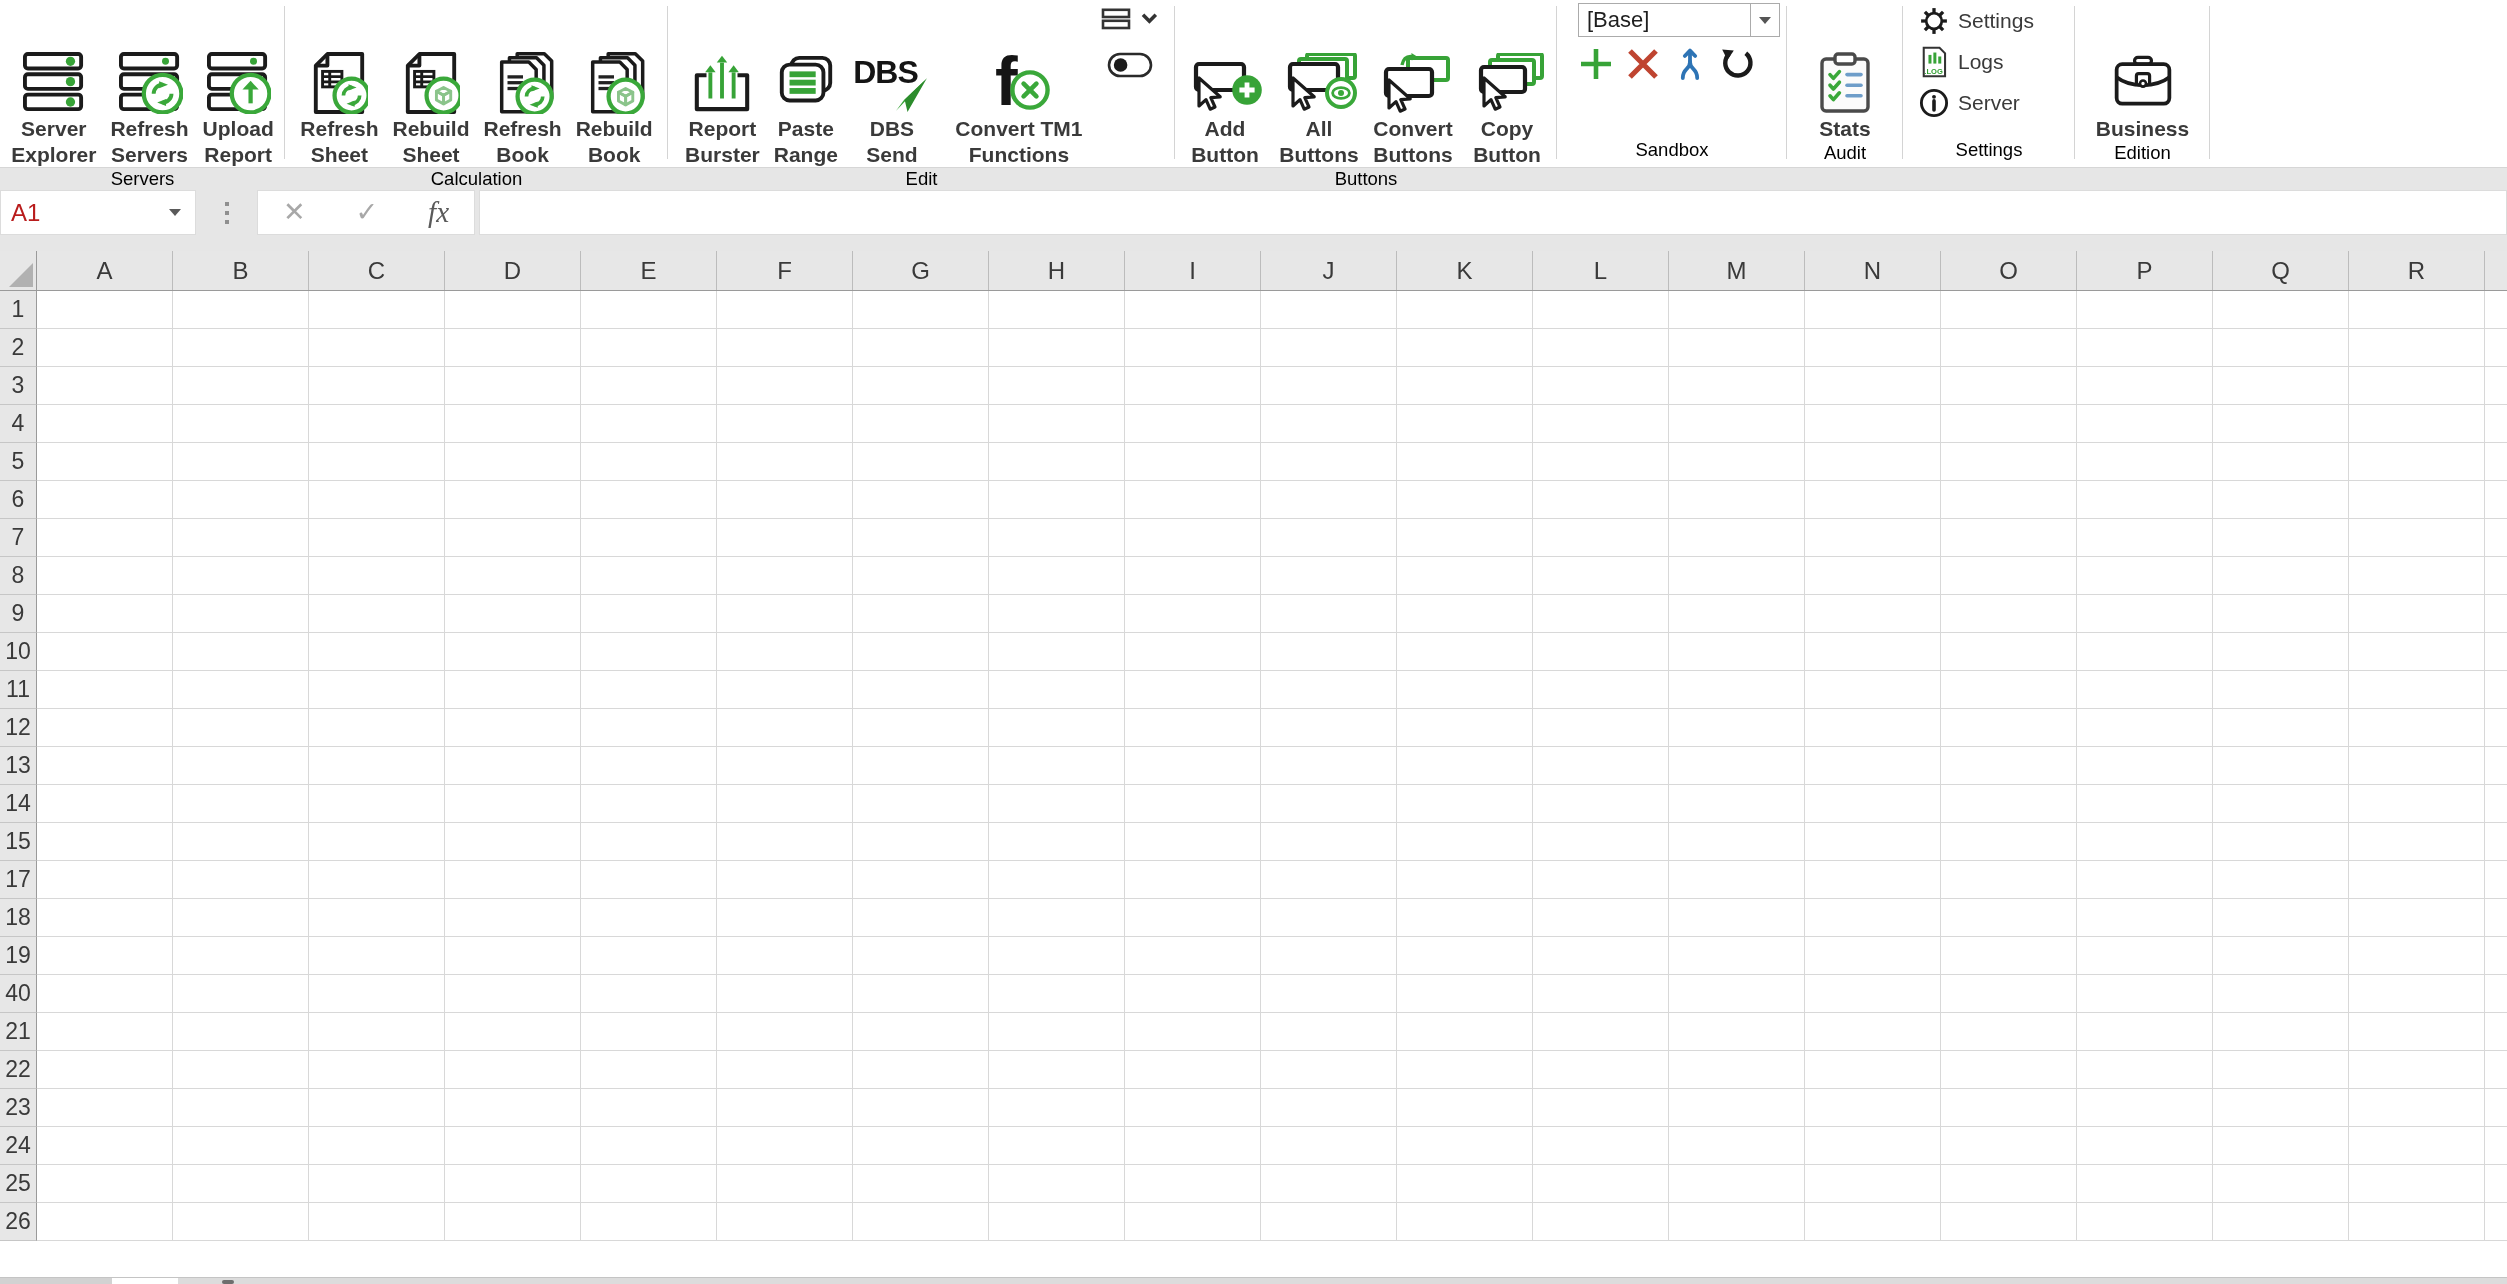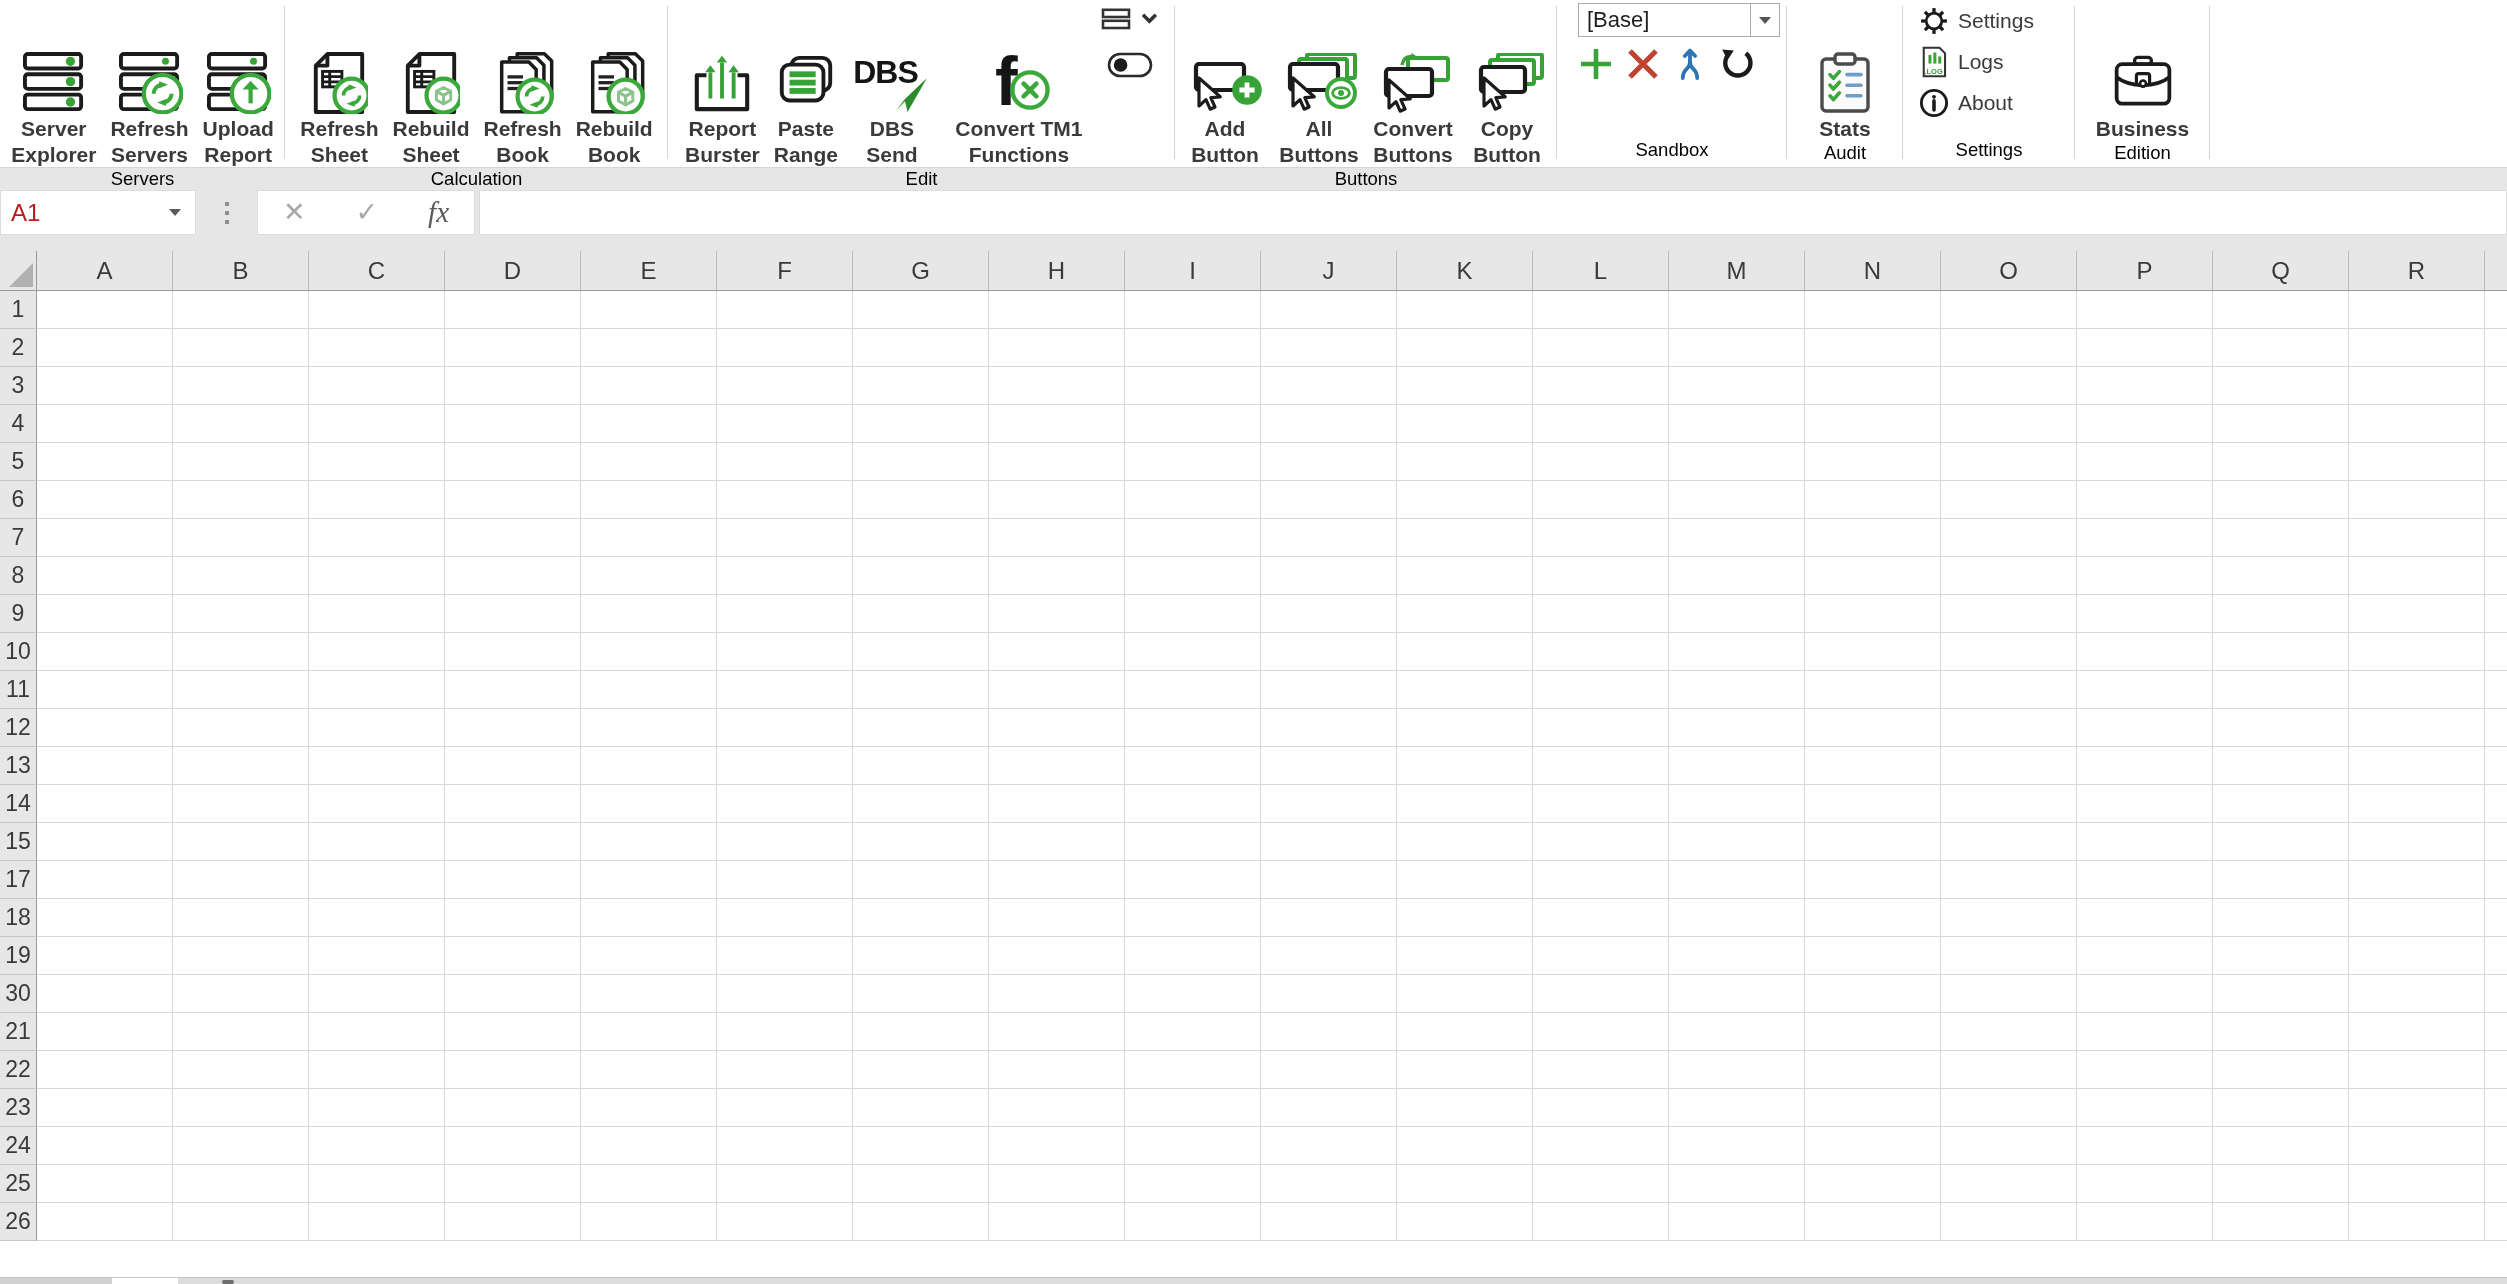--- a/index.html
+++ b/index.html
@@ -464,21 +464,21 @@
           <span class="vlabel">Logs</span>
         </div>
         <div class="vrow">
           <span>
             <svg width="30" height="30" viewBox="0 0 20 20">
               <circle cx="10" cy="10" r="8.4" fill="none" stroke="#1b1b1b" stroke-width="1.9"></circle>
               <circle cx="10" cy="5.9" r="1.3" fill="#1b1b1b"></circle>
               <path d="M10,8.6 V14.6" stroke="#1b1b1b" stroke-width="2.4" stroke-linecap="round"></path>
             </svg>
           </span>
-          <span class="vlabel">About</span>
+          <span class="vlabel">Server</span>
         </div>
       </div>
       <div class="rgroup-label">Settings</div>
     </div>
 
     <div class="rgroup" style="width:135px">
       <div class="ritems">
         <div class="ritem">
           <span class="ricon">
             <svg width="64" height="56" viewBox="0 0 34 29">
@@ -933,21 +933,21 @@
         <div class="gcell"></div>
         <div class="gcell"></div>
         <div class="gcell"></div>
         <div class="gcell"></div>
         <div class="gcell"></div>
         <div class="gcell"></div>
         <div class="gcell"></div>
         <div class="gcell partial"></div>
       </div>
       <div class="grow">
-        <div class="rowhdr">30</div>
+        <div class="rowhdr">40</div>
         <div class="gcell"></div>
         <div class="gcell"></div>
         <div class="gcell"></div>
         <div class="gcell"></div>
         <div class="gcell"></div>
         <div class="gcell"></div>
         <div class="gcell"></div>
         <div class="gcell"></div>
         <div class="gcell"></div>
         <div class="gcell"></div>

